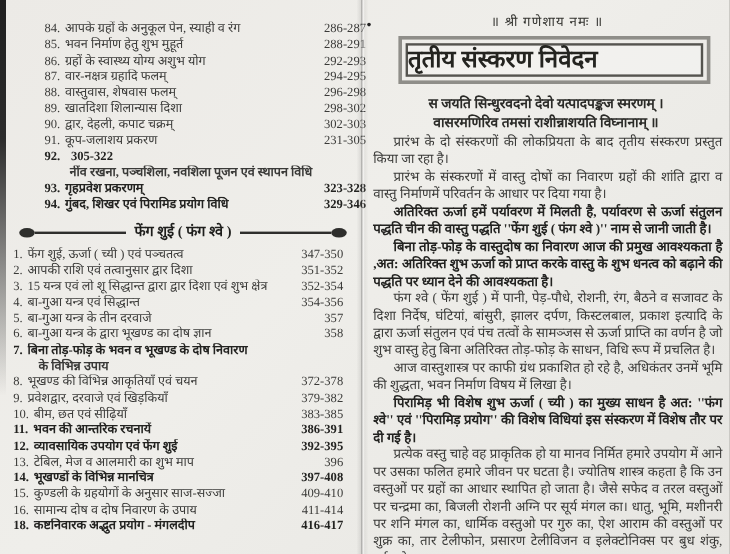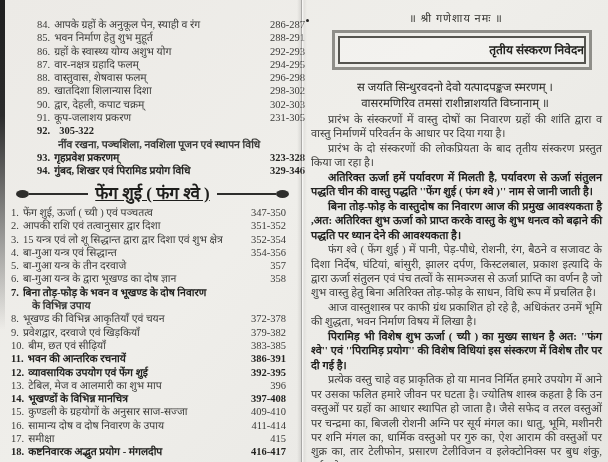--- a/index.html
+++ b/index.html
@@ -25,31 +25,31 @@
   .row .t{flex:1;overflow:hidden;}
   .row .p{margin-left:5px;text-align:right;}
   .row.b{font-weight:bold;color:#232321;}
   .row.ind{padding-left:17px;font-weight:bold;color:#3a3a38;}
   .row.ind .p{visibility:hidden;}
 
   
   .separator{position:absolute;left:16px;top:185px;width:273px;display:flex;align-items:center;}
   .sep-dot{width:13px;height:8px;border-radius:50%;background:#2e2e2c;flex:0 0 auto;}
   .sep-line{flex:1;height:2px;background:#2e2e2c;}
-  .sep-title{font-weight:bold;font-size:17px;color:#1e1e1c;padding:0 7px;line-height:17px;text-decoration:underline;}
+  .sep-title{font-weight:bold;font-size:12px;color:#1e1e1c;padding:0 7px;line-height:17px;}
 
   
   .invocation{position:absolute;left:312px;top:10px;width:288px;text-align:center;
     font-size:11px;letter-spacing:1px;color:#33332f;}
   .title-box-outer{position:absolute;left:332px;top:30px;right:16px;
     border:3px solid #8f8e89;padding:3px;background:transparent;}
-  .title-box-inner{border:2px solid #55544f;text-align:right;
-    font-weight:bold;font-size:12px;line-height:24px;color:#242420;background:rgba(255,255,255,0.25);}
+  .title-box-inner{border:2px solid #55544f;text-align:left;
+    font-weight:bold;font-size:20px;line-height:24px;color:#242420;background:rgba(255,255,255,0.25);}
   .verse{position:absolute;left:310px;top:80px;right:8px;text-align:center;
-    font-weight:normal;font-size:11.5px;line-height:15.5px;color:#2a2a27;}
+    font-weight:bold;font-size:11.5px;line-height:15.5px;color:#2a2a27;}
   .paras{position:absolute;left:311px;top:112px;right:6px;
     font-size:11px;line-height:14.45px;text-align:justify;color:#3a3a38;}
   .para{text-indent:17px;}
   .para.b{font-weight:bold;color:#232321;}
 </style>
 </head>
 <body>
 
 <div class="frame">
   <div class="edge-left"></div>
@@ -204,25 +204,20 @@
         <div class="row">
           <span class="n">15.</span>
           <span class="t">कुण्डली के ग्रहयोगों के अनुसार साज-सज्जा</span>
           <span class="p">409-410</span>
         </div>
         <div class="row">
           <span class="n">16.</span>
           <span class="t">सामान्य दोष व दोष निवारण के उपाय</span>
           <span class="p">411-414</span>
         </div>
-        <div class="row">
-          <span class="n">17.</span>
-          <span class="t">समीक्षा</span>
-          <span class="p">415</span>
-        </div>
         <div class="row b">
           <span class="n">18.</span>
           <span class="t">कष्टनिवारक अद्भुत प्रयोग - मंगलदीप</span>
           <span class="p">416-417</span>
         </div>
       </div>
   </div>
 
   <div class="gutter"></div>
   <div class="gutter-line"></div>
@@ -234,22 +229,22 @@
     <div class="title-box-outer">
       <div class="title-box-inner">तृतीय संस्करण निवेदन</div>
     </div>
 
     <div class="verse">
       <div>स जयति सिन्धुरवदनो देवो   यत्पादपङ्कज स्मरणम्   ।</div>
       <div>वासरमणिरिव   तमसां   राशीन्नाशयति   विघ्नानाम्   ॥</div>
     </div>
 
     <div class="paras" id="paras">
+        <div class="para">प्रारंभ के दो संस्करणों की लोकप्रियता के बाद तृतीय संस्करण प्रस्तुत किया जा रहा है।</div>
         <div class="para">प्रारंभ के संस्करणों में वास्तु दोषों का निवारण ग्रहों की शांति द्वारा व वास्तु निर्माणमें परिवर्तन के आधार पर दिया गया है।</div>
-        <div class="para">प्रारंभ के दो संस्करणों की लोकप्रियता के बाद तृतीय संस्करण प्रस्तुत किया जा रहा है।</div>
         <div class="para b">अतिरिक्त ऊर्जा हमें पर्यावरण में मिलती है, पर्यावरण से ऊर्जा संतुलन पद्धति चीन की वास्तु पद्धति ''फेंग शुई ( फंग श्वे )'' नाम से जानी जाती है।</div>
         <div class="para b">बिना तोड़-फोड़  के वास्तुदोष का निवारण आज की प्रमुख आवश्यकता है ,अत: अतिरिक्त शुभ ऊर्जा को प्राप्त करके वास्तु के शुभ धनत्व को बढ़ाने की पद्धति पर ध्यान देने की आवश्यकता है।</div>
         <div class="para">फंग श्वे ( फेंग शुई ) में पानी, पेड़-पौधे, रोशनी, रंग, बैठने व सजावट के दिशा निर्देष, घंटियां, बांसुरी, झालर दर्पण, किस्टलबाल, प्रकाश इत्यादि के द्वारा ऊर्जा संतुलन एवं पंच तत्वों के सामञ्जस से ऊर्जा प्राप्ति का वर्णन है जो शुभ वास्तु हेतु बिना अतिरिक्त तोड़-फोड़ के साधन, विधि रूप में प्रचलित है।</div>
         <div class="para">आज वास्तुशास्त्र पर काफी ग्रंथ प्रकाशित हो रहे है, अधिकंतर उनमें भूमि की शुद्धता, भवन निर्माण विषय में लिखा है।</div>
         <div class="para b">पिरामिड़ भी विशेष शुभ ऊर्जा ( च्यी ) का मुख्य साधन है अत: ''फंग श्वे'' एवं ''पिरामिड़ प्रयोग'' की विशेष विधियां इस संस्करण में विशेष तौर पर दी गई है।</div>
         <div class="para">प्रत्येक वस्तु चाहे वह प्राकृतिक हो या मानव निर्मित हमारे उपयोग में आने पर उसका फलित हमारे जीवन पर घटता है। ज्योतिष शास्त्र कहता है कि उन वस्तुओं पर ग्रहों का आधार स्थापित हो जाता है। जैसे सफेद व तरल वस्तुओं पर चन्द्रमा का, बिजली रोशनी अग्नि पर सूर्य मंगल का। धातु, भूमि, मशीनरी पर शनि मंगल का, धार्मिक वस्तुओ पर गुरु का, ऐश आराम की वस्तुओं पर शुक्र का, तार टेलीफोन, प्रसारण टेलीविजन व इलेक्टोनिक्स पर बुध शंकु, हर्षल नेपच्यून का,</div>
       </div>
   </div>
 </div>
 

